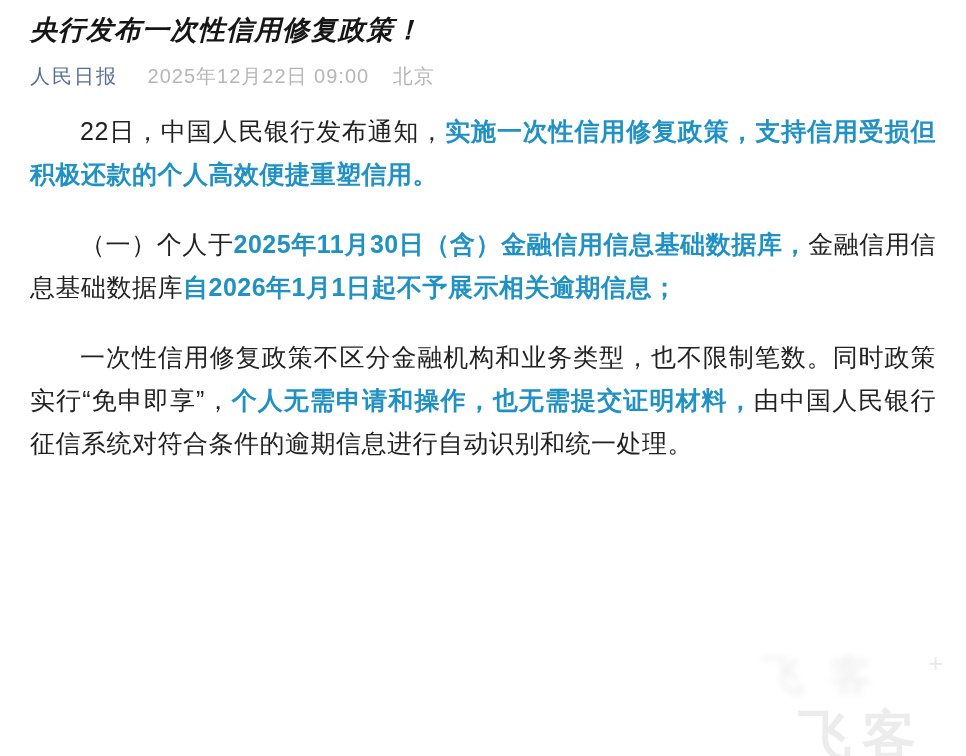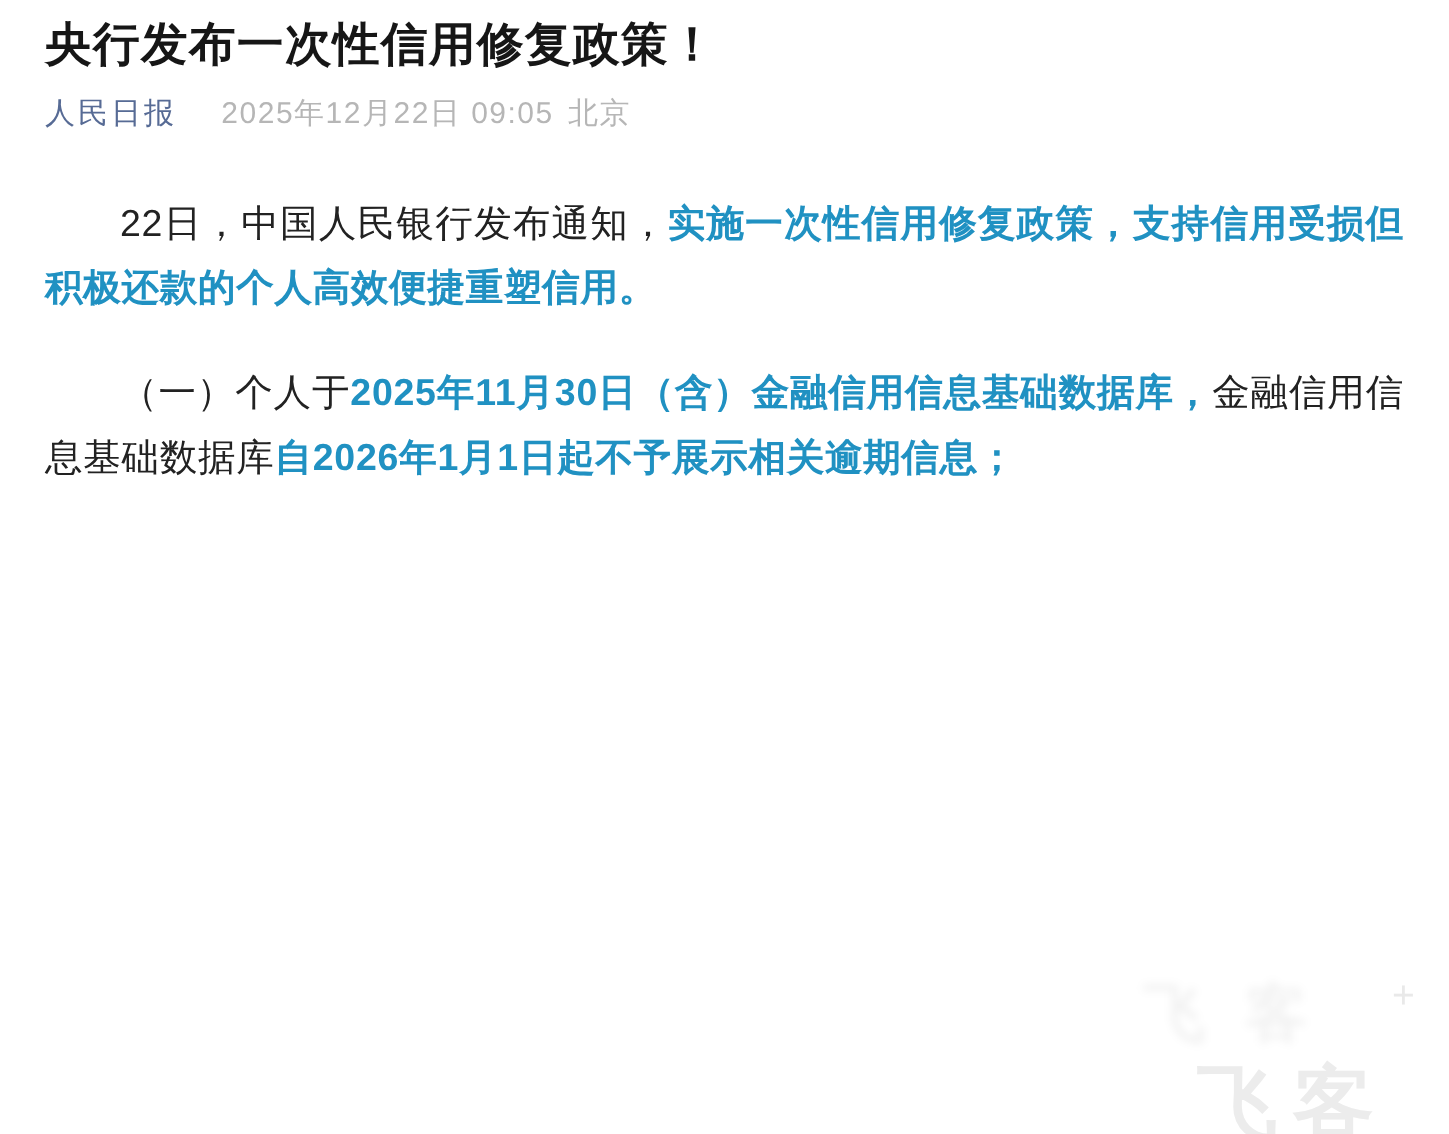--- a/index.html
+++ b/index.html
@@ -22,46 +22,47 @@
   }
   .page {
     position: relative;
     width: 100%;
     height: 100%;
     padding: 8px 30px 0 30px;
     z-index: 1;
   }
   h1.title {
     margin: 0;
-    font-size: 31px;
+    font-size: 27px;
     line-height: 44px;
     font-weight: 700;
     color: var(--title);
     letter-spacing: 1px;
+    font-style: italic;
   }
   .byline {
     margin-top: 11px;
     font-size: 20px;
     line-height: 26px;
     white-space: nowrap;
   }
   .byline .account {
     color: var(--account);
     text-decoration: none;
     cursor: pointer;
     letter-spacing: 2px;
     text-align: center;
   }
   .byline .meta {
     color: var(--meta);
     letter-spacing: 1px;
   }
   .byline .meta.date { margin-left: 24px; }
-  .byline .meta.loc  { margin-left: 4px; }
-  .article { margin-top: 39px; }
+  .byline .meta.loc  { margin-left: 18px; }
+  .article { margin-top: 21px; }
   .article p {
     margin: 0 0 27px 0;
     font-size: 25px;
     line-height: 43px;
     color: var(--body);
     text-indent: 2em;
     text-align: justify;
     letter-spacing: 0.5px;
   }
   .article p span.em {
@@ -111,22 +112,23 @@
   <span class="wm-blur">飞客</span>
   <span class="wm-plus">+</span>
   <span class="wm-text">飞客</span>
 </div>
 
 <div class="page">
   <header>
     <h1 class="title">央行发布一次性信用修复政策！</h1>
     <div class="byline">
       <a class="account">人民日报</a>
-      <span class="meta date">2025年12月22日 09:05</span>
+      <span class="meta date">2025年12月22日 09:00</span>
       <span class="meta loc">北京</span>
     </div>
   </header>
 
   <main class="article" id="article-body">
       <p><span>22日，中国人民银行发布通知，</span><span class="em">实施一次性信用修复政策，支持信用受损但积极还款的个人高效便捷重塑信用。</span></p>
       <p><span>（一）个人于</span><span class="em">2025年11月30日（含）金融信用信息基础数据库，</span><span>金融信用信息基础数据库</span><span class="em">自2026年1月1日起不予展示相关逾期信息；</span></p>
+      <p><span>一次性信用修复政策不区分金融机构和业务类型，也不限制笔数。同时政策实行“免申即享”，</span><span class="em">个人无需申请和操作，也无需提交证明材料，</span><span>由中国人民银行征信系统对符合条件的逾期信息进行自动识别和统一处理。</span></p>
     </main>
 </div>
 
 </body></html>

